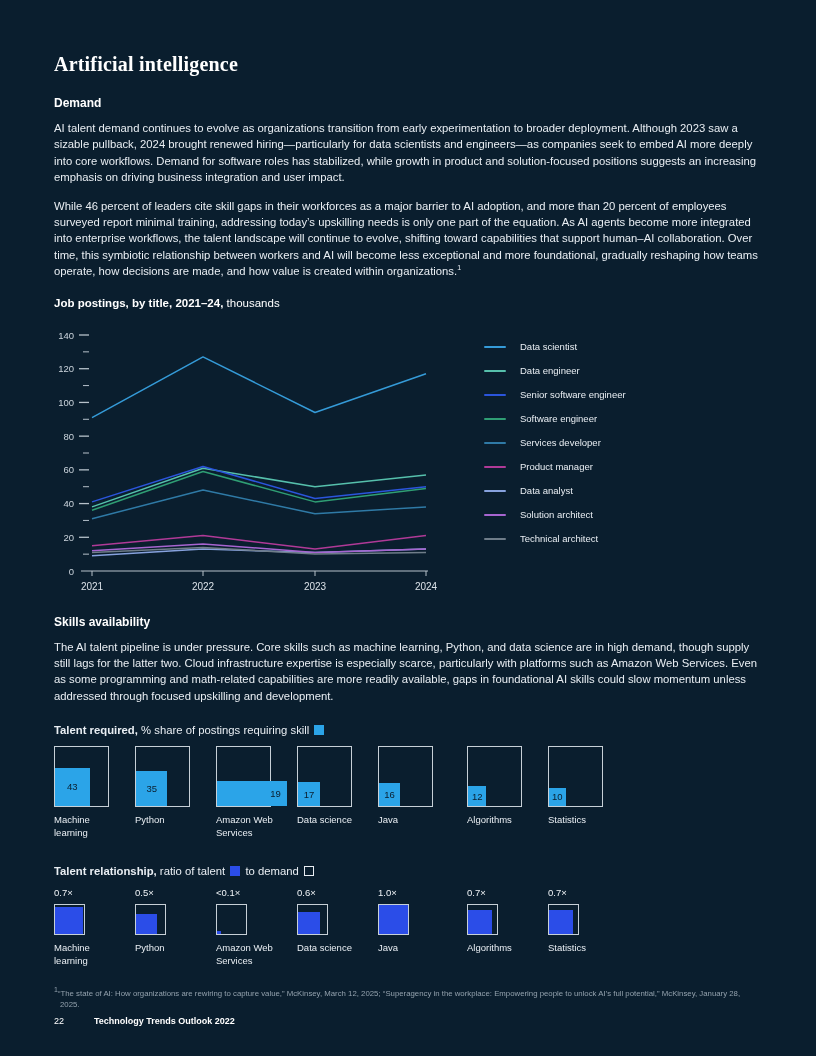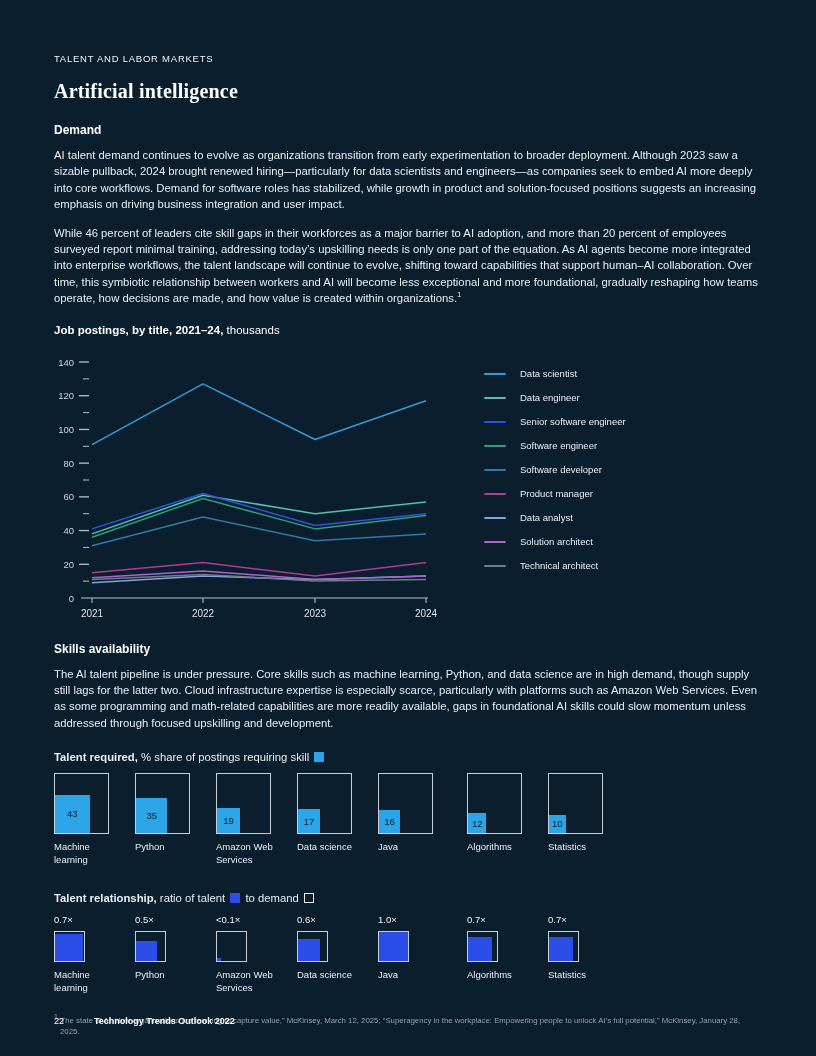--- a/index.html
+++ b/index.html
@@ -79,21 +79,20 @@
   }
   .footer .page-num{margin-right:30px;font-weight:400;}
   .footer .report-title{font-weight:700;}
 </style>
 </head>
 <body>
 
 <div class="page">
   <div class="content">
 
-    <div class="eyebrow">TALENT AND LABOR MARKETS</div>
     <h1 class="title">Artificial intelligence</h1>
 
     <section>
       <h2 class="section-heading">Demand</h2>
       <p class="body-text">AI talent demand continues to evolve as organizations transition from early experimentation to broader deployment. Although 2023 saw a sizable pullback, 2024 brought renewed hiring—particularly for data scientists and engineers—as companies seek to embed AI more deeply into core workflows. Demand for software roles has stabilized, while growth in product and solution-focused positions suggests an increasing emphasis on driving business integration and user impact.</p>
       <p class="body-text"><span>While 46 percent of leaders cite skill gaps in their workforces as a major barrier to AI adoption, and more than 20 percent of employees surveyed report minimal training, addressing today’s upskilling needs is only one part of the equation. As AI agents become more integrated into enterprise workflows, the talent landscape will continue to evolve, shifting toward capabilities that support human–AI collaboration. Over time, this symbiotic relationship between workers and AI will become less exceptional and more foundational, gradually reshaping how teams operate, how decisions are made, and how value is created within organizations.</span><sup>1</sup></p>
     </section>
 
     <section class="chart-block">
       <div class="chart-title"><strong>Job postings, by title, 2021–24,</strong><span> thousands</span></div>
@@ -152,21 +151,21 @@
             <li>
               <span class="swatch" style="background: rgb(43, 85, 220);"></span>
               <span class="legend-label">Senior software engineer</span>
             </li>
             <li>
               <span class="swatch" style="background: rgb(47, 158, 116);"></span>
               <span class="legend-label">Software engineer</span>
             </li>
             <li>
               <span class="swatch" style="background: rgb(47, 122, 166);"></span>
-              <span class="legend-label">Software developer</span>
+              <span class="legend-label">Services developer</span>
             </li>
             <li>
               <span class="swatch" style="background: rgb(176, 58, 151);"></span>
               <span class="legend-label">Product manager</span>
             </li>
             <li>
               <span class="swatch" style="background: rgb(135, 162, 222);"></span>
               <span class="legend-label">Data analyst</span>
             </li>
             <li>
@@ -198,21 +197,21 @@
           <div class="skill-col">
             <div class="req-box">
               <div class="req-bar" style="width: 59.1608%; height: 59.1608%; background: rgb(43, 164, 232);">
                 <span class="bar-value">35</span>
               </div>
             </div>
             <div class="skill-label">Python</div>
           </div>
           <div class="skill-col">
             <div class="req-box">
-              <div class="req-bar" style="width: 43.589%; height: 43.589%; background: rgb(43, 164, 232);">
+              <div class="req-bar" style="width: 43.589%; height: 43.589%; background: rgb(43, 164, 232); padding-left: 47px;">
                 <span class="bar-value">19</span>
               </div>
             </div>
             <div class="skill-label">Amazon Web Services</div>
           </div>
           <div class="skill-col">
             <div class="req-box">
               <div class="req-bar" style="width: 41.2311%; height: 41.2311%; background: rgb(43, 164, 232);">
                 <span class="bar-value">17</span>
               </div>

